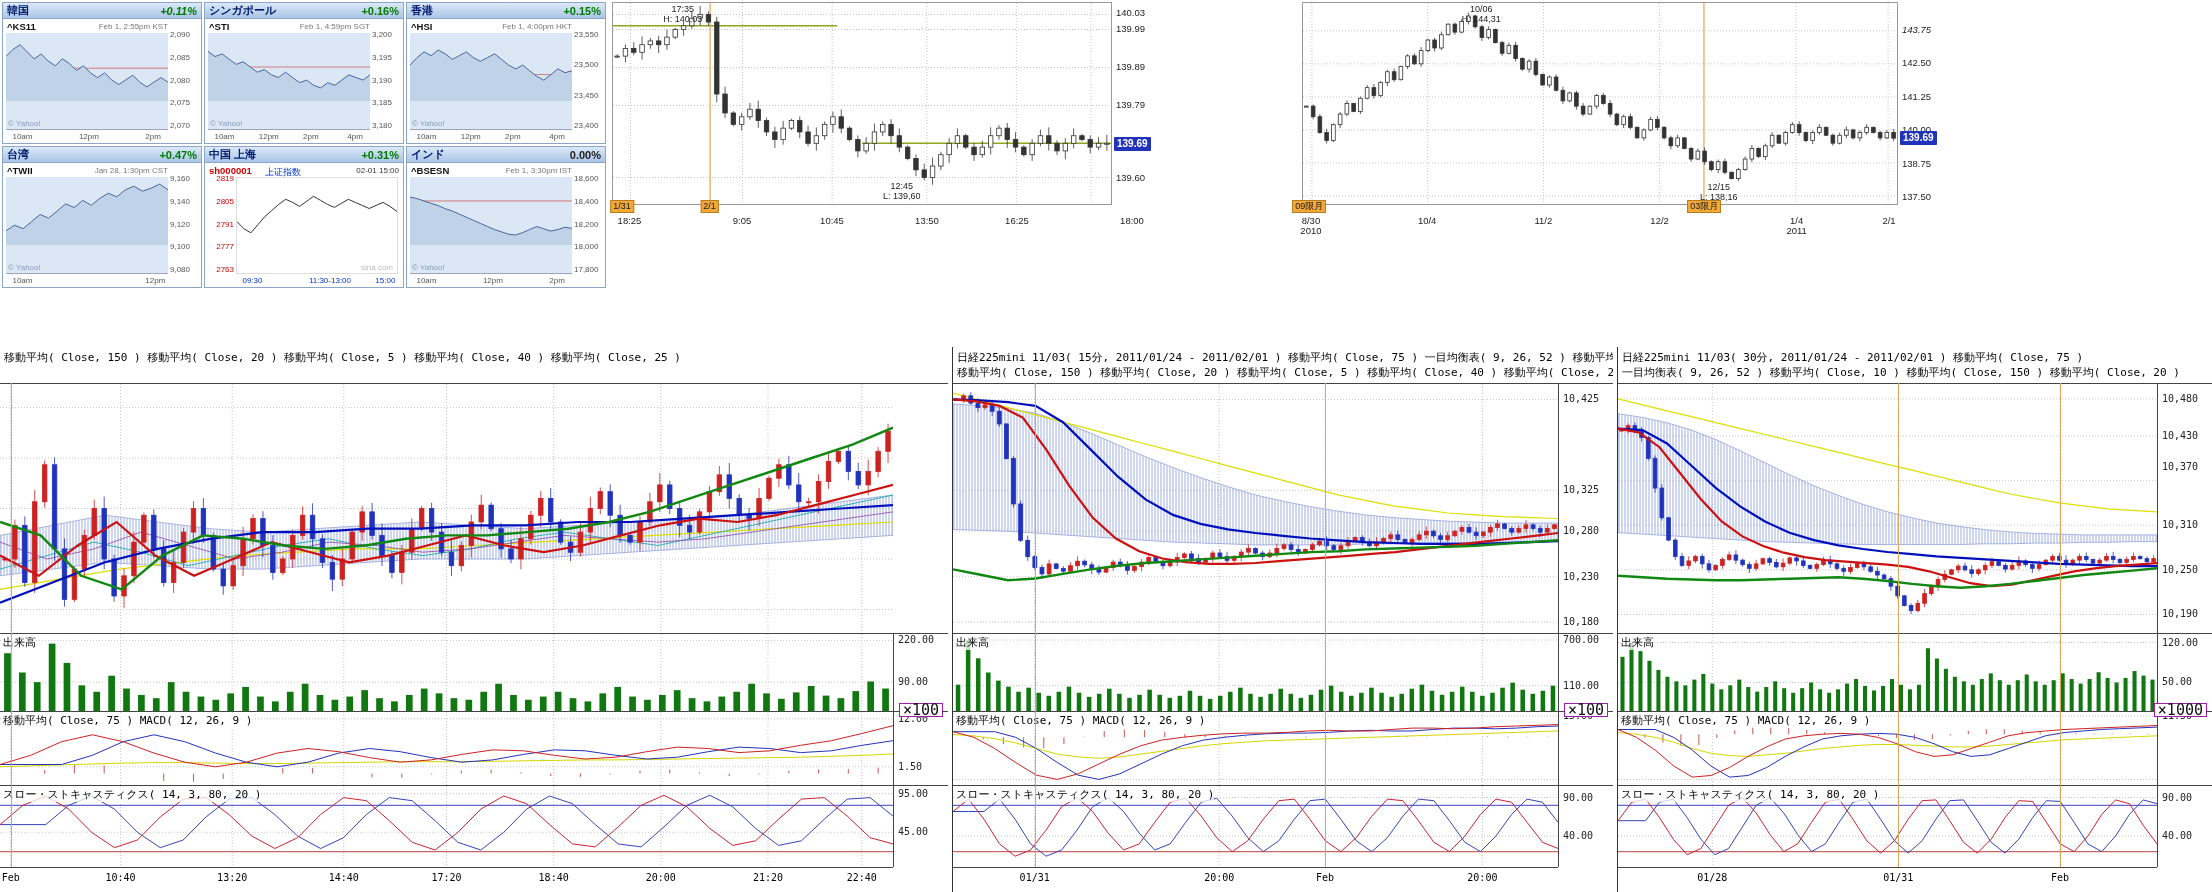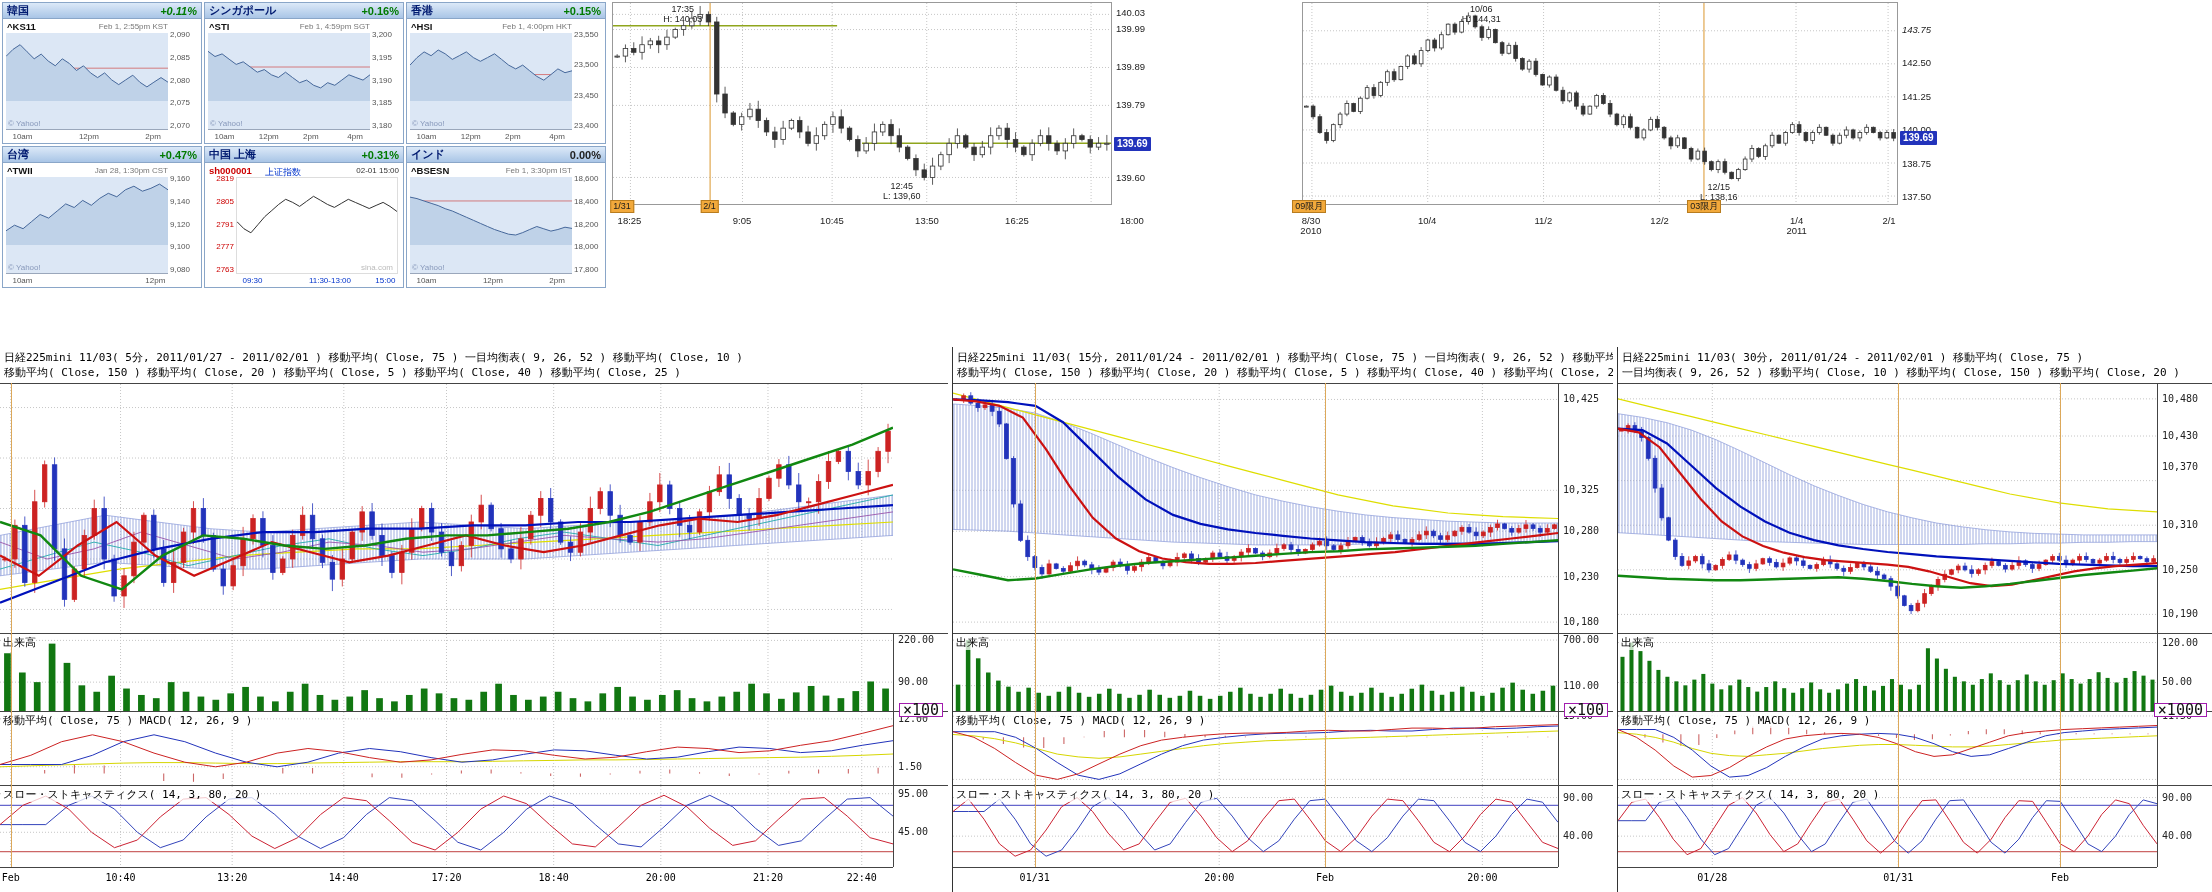--- a/index.html
+++ b/index.html
@@ -659,21 +659,20 @@
         <div>2011</div>
       </div>
       <div class="fxxt" style="left: 587.06px;">
         <div>2/1</div>
       </div>
     </div>
 </section>
 
 <section class="panel" id="panel-1" style="left:0;width:948px;">
   <div class="p-head">
-    <div>日経225mini 11/03( 5分, 2011/01/27 - 2011/02/01 )   移動平均( Close, 75 )   一目均衡表( 9, 26, 52 )   移動平均( Close, 10 )</div>
     <div>移動平均( Close, 150 )   移動平均( Close, 20 )   移動平均( Close, 5 )   移動平均( Close, 40 )   移動平均( Close, 25 )</div>
   </div>
   <div class="p-sec p-price">
     <div class="sec-plot">
         <svg width="893" height="249">
           <line x1="0" y1="23.554054054054063" x2="893" y2="23.554054054054063" stroke="#c6c6c6" stroke-width="1" stroke-dasharray="1,2"></line>
           <line x1="0" y1="74.027027027027" x2="893" y2="74.027027027027" stroke="#c6c6c6" stroke-width="1" stroke-dasharray="1,2"></line>
           <line x1="0" y1="124.5" x2="893" y2="124.5" stroke="#c6c6c6" stroke-width="1" stroke-dasharray="1,2"></line>
           <line x1="0" y1="174.97297297297297" x2="893" y2="174.97297297297297" stroke="#c6c6c6" stroke-width="1" stroke-dasharray="1,2"></line>
           <line x1="0" y1="225.44594594594594" x2="893" y2="225.44594594594594" stroke="#c6c6c6" stroke-width="1" stroke-dasharray="1,2"></line>

